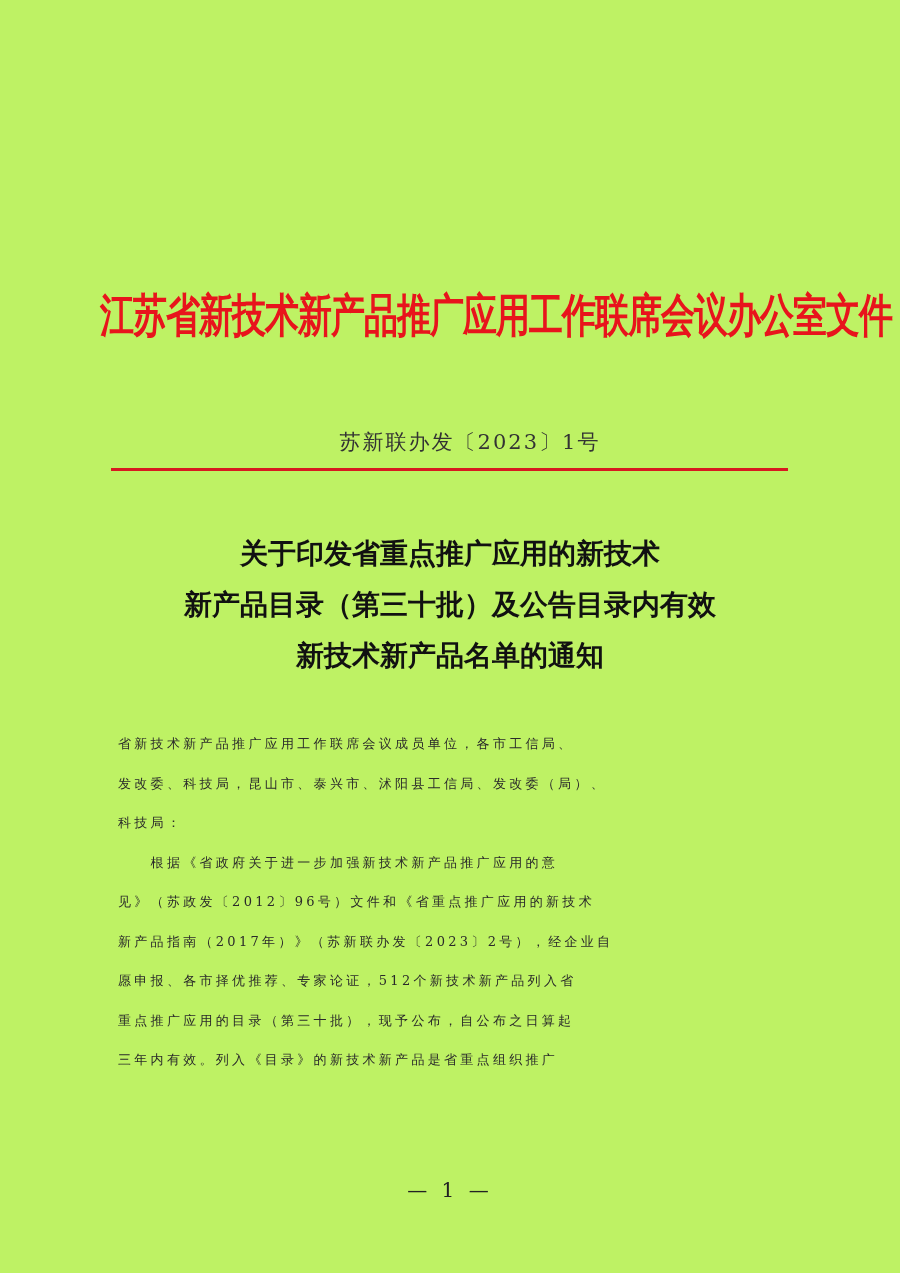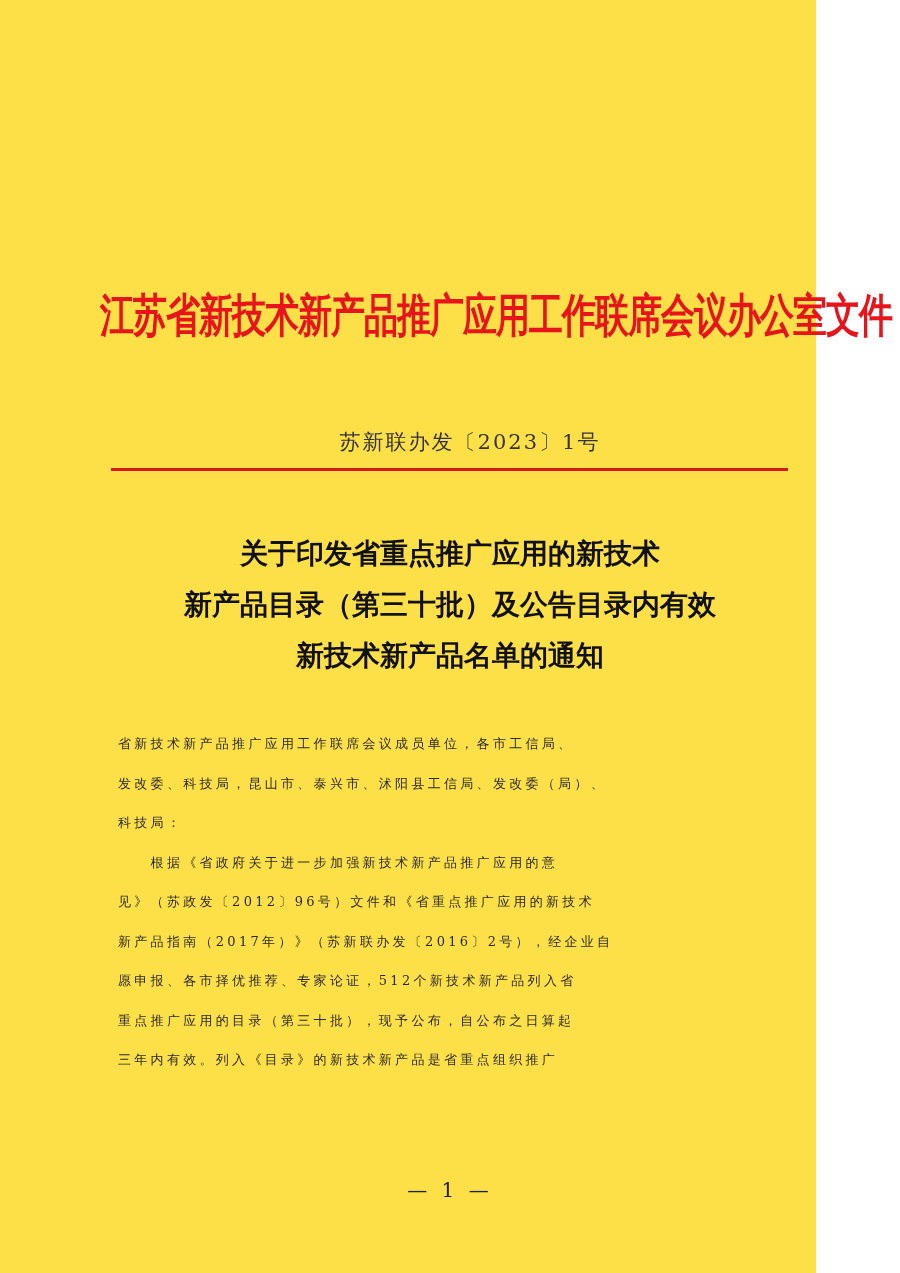--- a/index.html
+++ b/index.html
@@ -11,22 +11,22 @@
       width: 900px;
       height: 1273px;
       position: relative;
       overflow: hidden;
       font-family: "DejaVu Serif", "Liberation Serif", serif;
       color: #1a1a1a;
     }
     .page {
       position: absolute;
       left: 0; top: 0;
-      width: 816px; height: 1273px;
-      background: #fde047;
+      width: 900px; height: 1273px;
+      background: #bef264;
     }
     .masthead {
       position: absolute;
       left: 100px;
       width: 700px;
       top: 280px;
       height: 70px;
       text-align: center;
       color: #e8141c;
       font-family: "DejaVu Serif", "Liberation Serif", serif;
@@ -115,21 +115,21 @@
     <span class="line">新产品目录（第三十批）及公告目录内有效</span>
     <span class="line">新技术新产品名单的通知</span>
   </div>
 
   <div class="body-text">
     <span class="line">省新技术新产品推广应用工作联席会议成员单位，各市工信局、</span>
     <span class="line">发改委、科技局，昆山市、泰兴市、沭阳县工信局、发改委（局）、</span>
     <span class="line">科技局：</span>
     <span class="line">　　根据《省政府关于进一步加强新技术新产品推广应用的意</span>
     <span class="line">见》（苏政发〔2012〕96号）文件和《省重点推广应用的新技术</span>
-    <span class="line">新产品指南（2017年）》（苏新联办发〔2016〕2号），经企业自</span>
+    <span class="line">新产品指南（2017年）》（苏新联办发〔2023〕2号），经企业自</span>
     <span class="line">愿申报、各市择优推荐、专家论证，512个新技术新产品列入省</span>
     <span class="line">重点推广应用的目录（第三十批），现予公布，自公布之日算起</span>
     <span class="line">三年内有效。列入《目录》的新技术新产品是省重点组织推广</span>
   </div>
 
   <div class="page-number">— 1 —</div>
 
 </div>
 
 </body></html>

